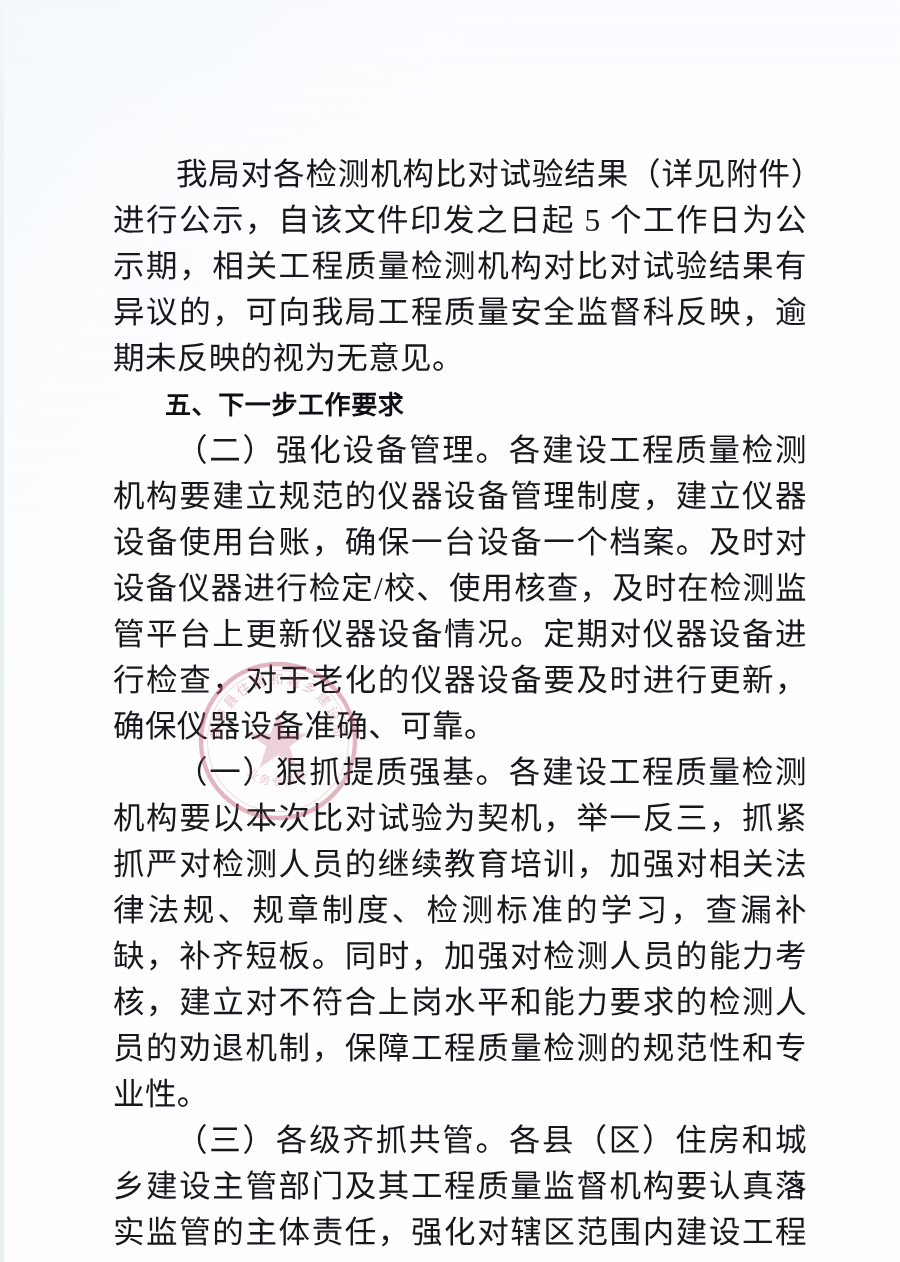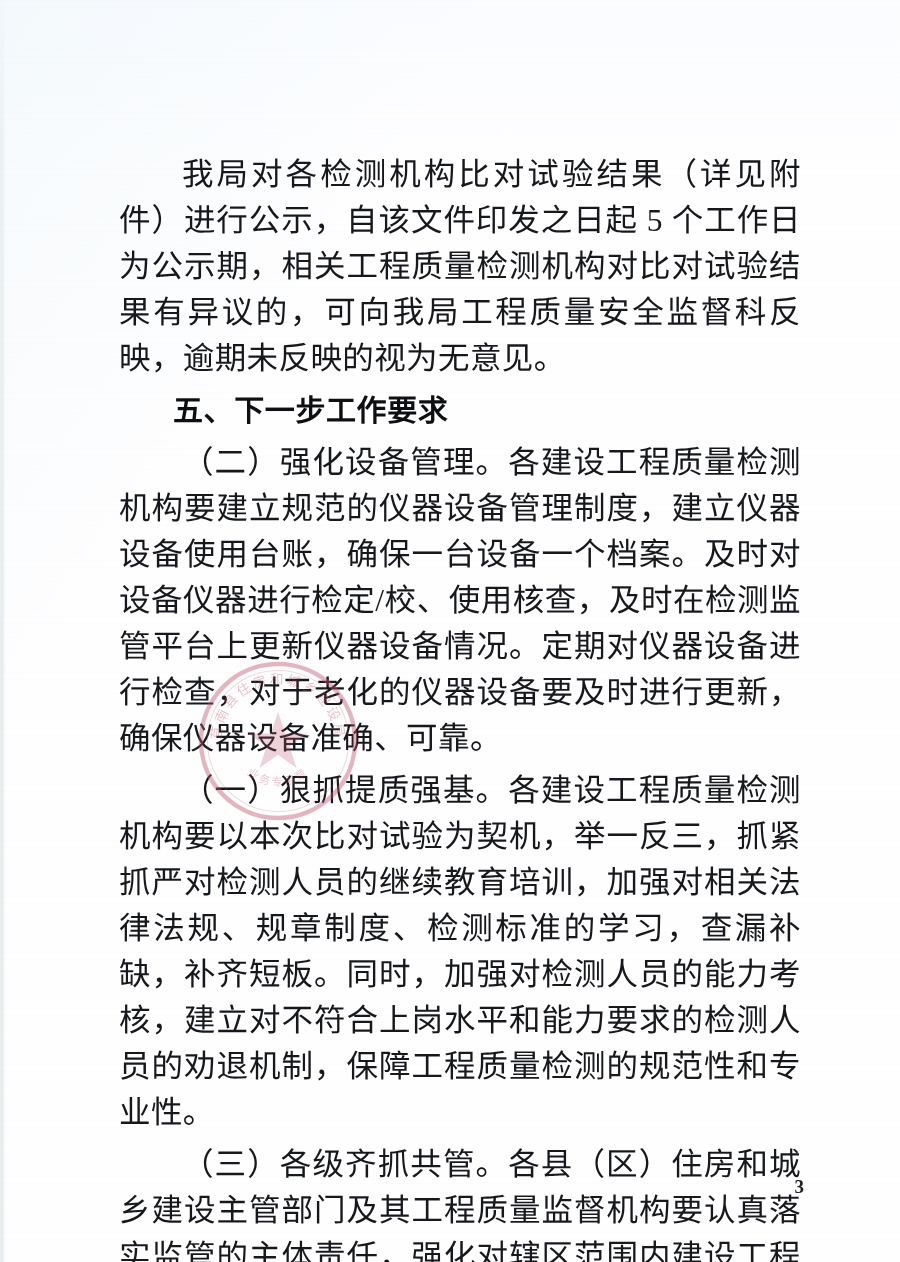--- a/index.html
+++ b/index.html
@@ -50,35 +50,35 @@
   }
 
   .body-text {
     position: absolute;
     left: 113px;
     top: 152px;
     width: 694px;
   }
 
   .para {
-    margin: 6px;
+    margin: 0;
     font-size: 31.5px;
     line-height: 46px;
     color: #16181c;
     text-align: justify;
     text-justify: inter-character;
     letter-spacing: 0.4px;
     text-indent: 2em;
     font-family: "Liberation Serif", "DejaVu Serif", serif;
   }
   .para.first { margin-top: 0; }
 
   .heading {
     margin: 0;
-    font-size: 30px;
+    font-size: 26px;
     line-height: 46px;
     color: #0d0f13;
     font-weight: bold;
     text-indent: 2em;
     letter-spacing: 0.6px;
     font-family: "Liberation Sans", "DejaVu Sans", sans-serif;
   }
 
   
   .seal {

